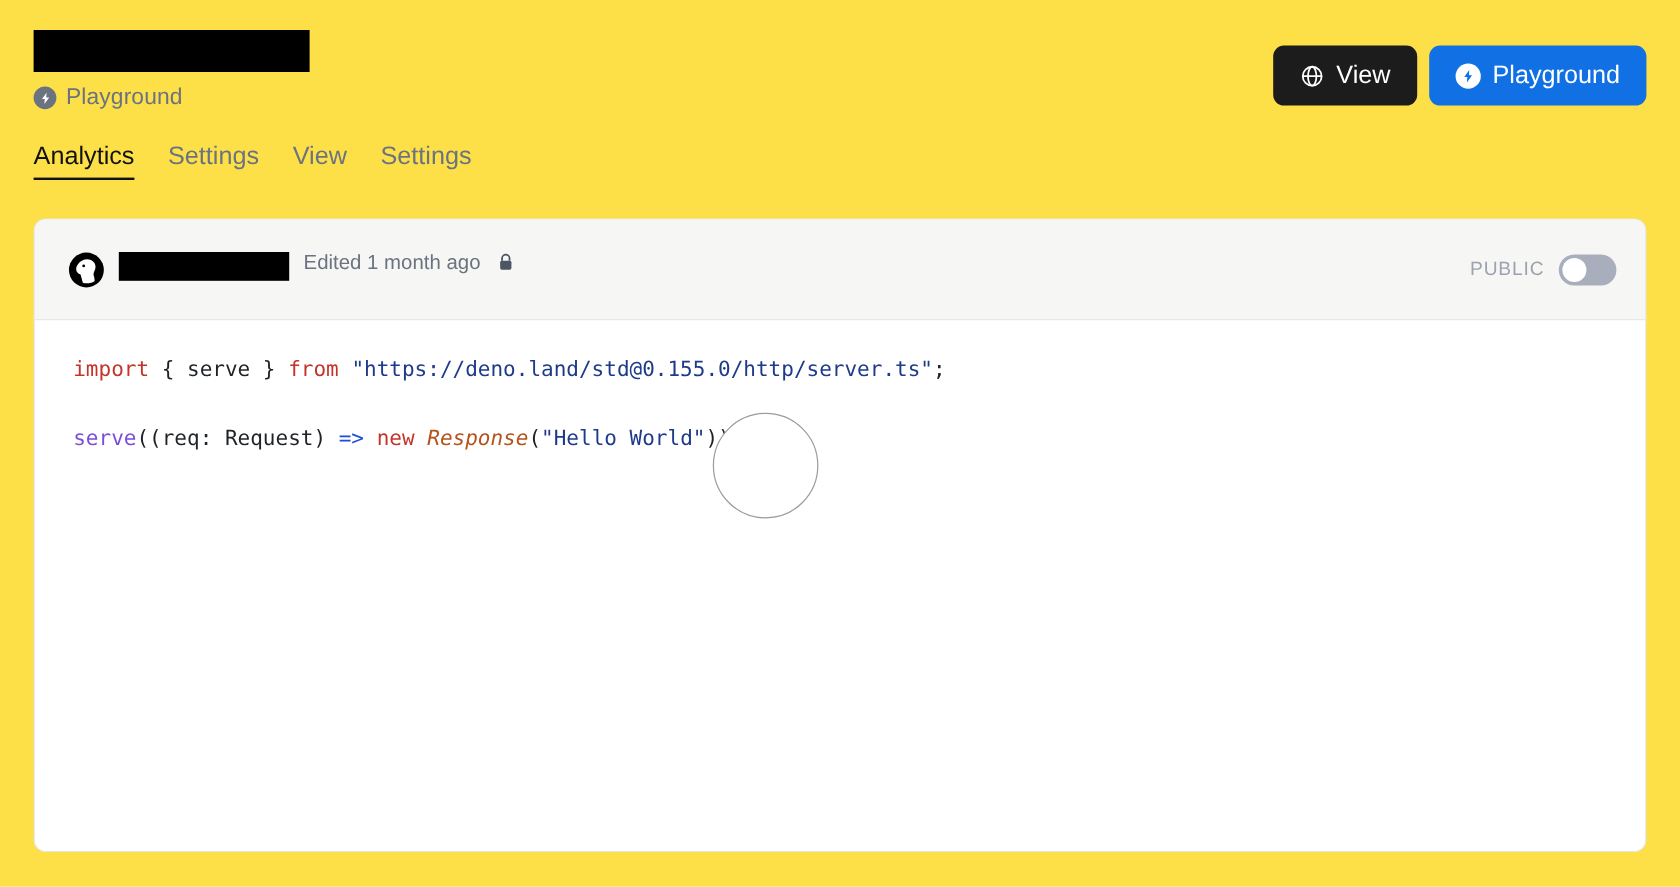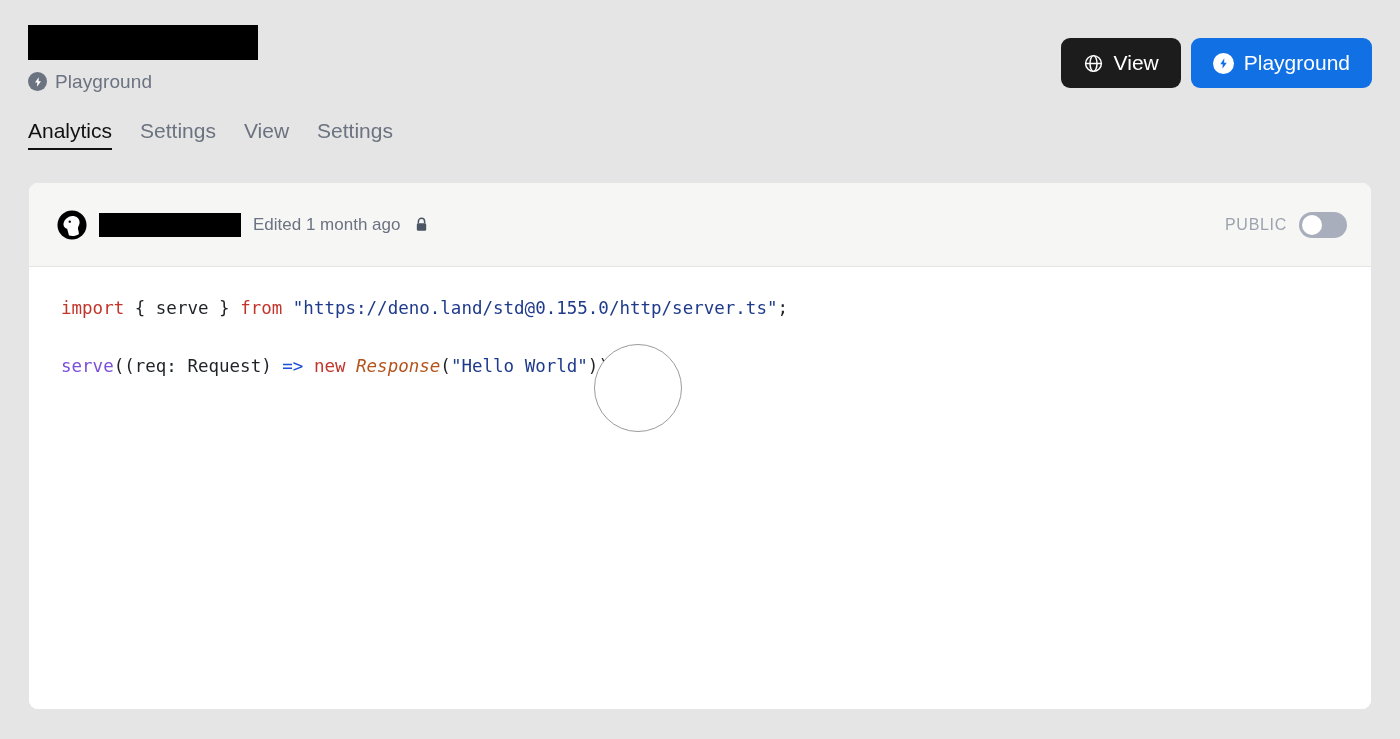--- a/index.html
+++ b/index.html
@@ -11,21 +11,21 @@
     background: #ffffff;
     font-family: "Liberation Sans", sans-serif;
     -webkit-font-smoothing: antialiased;
   }
 
   .page {
     position: relative;
     width: 1400px;
     height: 739px;
     overflow: hidden;
-    background: #e5e5e5;
+    background: #fde047;
   }
 
   
   .header {
     position: absolute;
     top: 0; left: 0;
     width: 1400px;
     height: 112px;
   }
 
@@ -168,21 +168,21 @@
     background: #f6f6f5;
     border-bottom: 1px solid #e7e5e4;
     display: flex;
     align-items: center;
     justify-content: space-between;
     padding: 0 24px 0 28px;
   }
 
   .card-header-left {
     display: flex;
-    align-items: center;
+    align-items: flex-start;
     gap: 12px;
   }
 
   .deno-logo {
     width: 30px;
     height: 30px;
     flex: 0 0 auto;
     display: block;
   }
 

